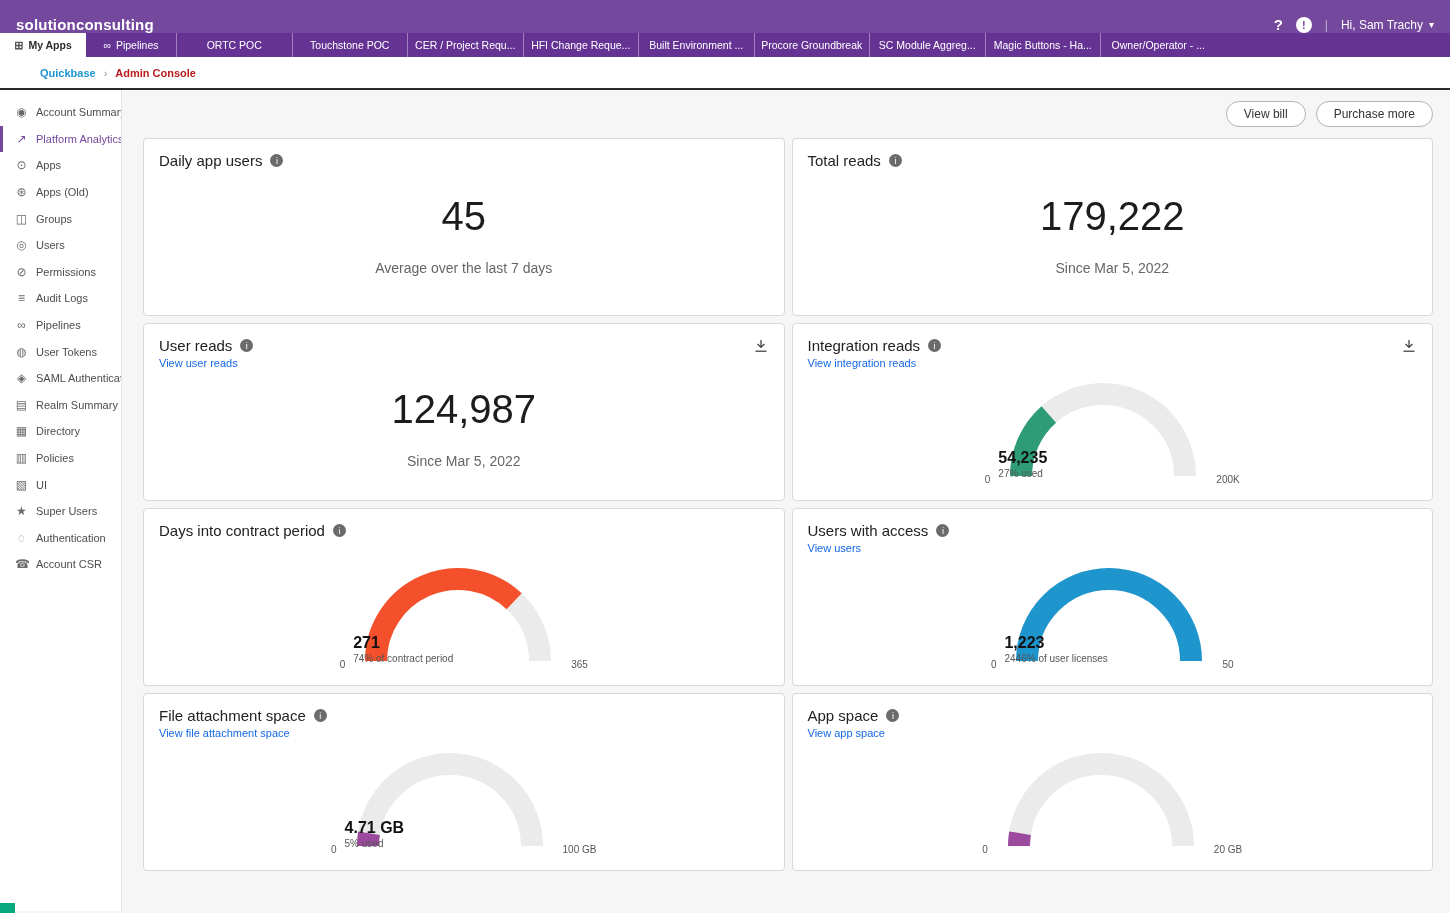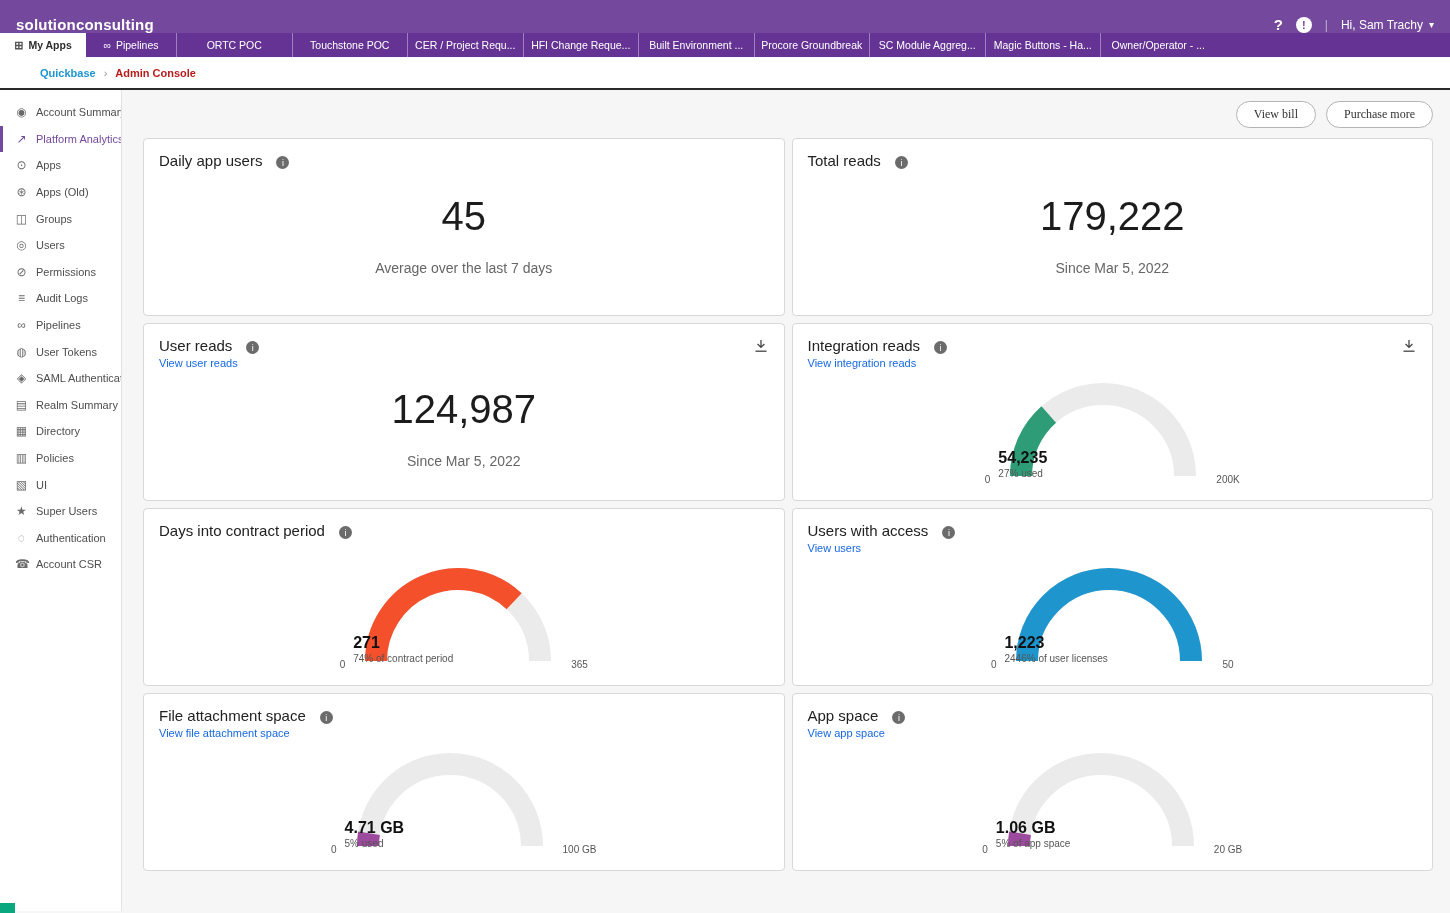--- a/index.html
+++ b/index.html
@@ -44,30 +44,30 @@
   .sidebar { width:122px; background:#fff; border-right:1px solid #e2e2e2;
              padding-top:9px; flex:none; }
   .side-item { height:26.6px; display:flex; align-items:center; gap:8px;
                padding-left:12px; font-size:11px; color:#4d4d4d; cursor:pointer;
                border-left:3px solid transparent; white-space:nowrap; overflow:hidden; }
   .side-item .glyph { width:13px; text-align:center; font-size:12px; color:#6a6a6a; flex:none; }
   .side-item.active { color:#74489d; border-left-color:#74489d; }
   .side-item.active .glyph { color:#74489d; }
 
   .main { flex:1; padding:0 17px 0 21px; }
-  .actions-row { height:48px; display:flex; align-items:center; justify-content:flex-end; gap:10px;font-family:Liberation Serif, serif; }
+  .actions-row { height:48px; display:flex; align-items:center; justify-content:flex-end; gap:10px; }
   .pill-btn { background:#fff; border:1px solid #b3b3b3; border-radius:14px;
               padding:5px 17px; font-size:12px; color:#333; cursor:pointer;
               font-family:inherit; }
 
   
   .cards { display:grid; grid-template-columns:1fr 1fr; gap:7px; }
   .card { background:#fff; border:1px solid #d8d8d8; border-radius:4px;
           height:178px; padding:13px 15px 8px 15px; display:flex; flex-direction:column; }
-  .card-head { display:flex; align-items:flex-end; gap:14px; }
+  .card-head { display:flex; align-items:center; gap:8px; }
   .card-title { font-size:15px; font-weight:400; color:#222; }
   .info-icon { width:13px; height:13px; border-radius:50%; background:#6b6b6b; color:#fff;
                font-size:9px; display:inline-flex; align-items:center; justify-content:center;
                cursor:pointer; flex:none; }
   .dl-btn { margin-left:auto; background:none; border:none; cursor:pointer; padding:0;
             display:flex; align-items:center; }
   .card-link { font-size:11px; color:#1668e3; text-decoration:none; margin-top:3px;
                width:max-content; cursor:pointer; }
 
   .number-body { flex:1; display:flex; flex-direction:column; align-items:center;
@@ -353,24 +353,20 @@
           <span class="info-icon">i</span>
         </div>
         <a class="card-link">View app space</a>
         <div class="gauge-body">
           <span class="gauge-minmax">0</span>
           <div class="gauge">
             <svg class="gauge-svg" viewBox="0 0 210 118">
               <path class="gauge-track" fill="none" stroke="#ebebeb" stroke-width="22" d="M 23 106 A 82 82 0 0 1 187 106"></path>
               <path class="gauge-arc" fill="none" stroke-width="22" d="M 23 106 A 82 82 0 0 1 24.01 93.17" stroke="#9c4a9e"></path>
             </svg>
-            <div class="gauge-center">
-              <div class="gauge-val">1.06 GB</div>
-              <div class="gauge-sub">5% of app space</div>
-            </div>
           </div>
           <span class="gauge-minmax">20 GB</span>
         </div>
       </section>
 
     </div>
   </main>
 </div>
 
 <div class="corner-accent"></div>

